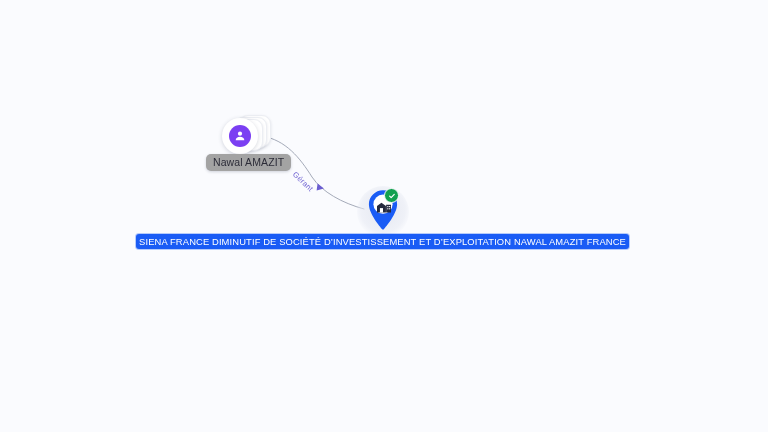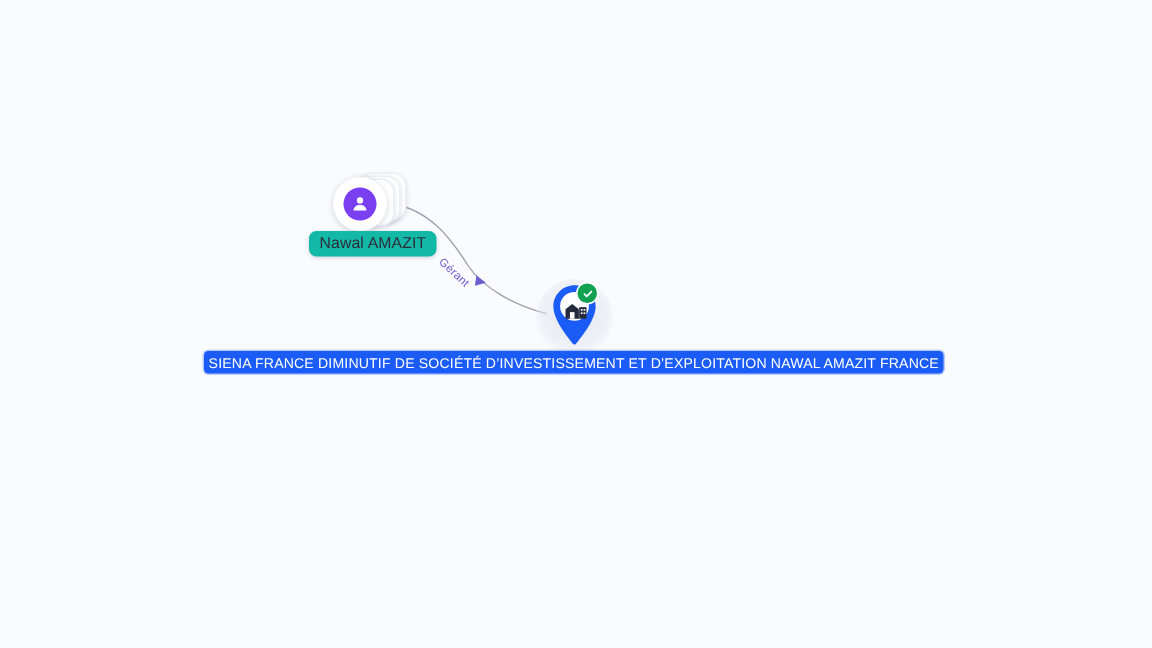--- a/index.html
+++ b/index.html
@@ -72,21 +72,21 @@
     display: flex;
     align-items: center;
     justify-content: center;
   }
   .avatar-disc svg { display: block; }
 
   .person-label {
     position: absolute;
     left: -16px;
     top: 40px;
-    background: #14b8a6;
+    background: #a3a3a3;
     border-radius: 5px;
     padding: 2px 7px 3px 7px;
     font-size: 10.5px;
     color: #2c2c38;
     white-space: nowrap;
     box-shadow: 0 1px 3px rgba(40,50,80,0.20);
     letter-spacing: 0.1px;
   }
 
   

